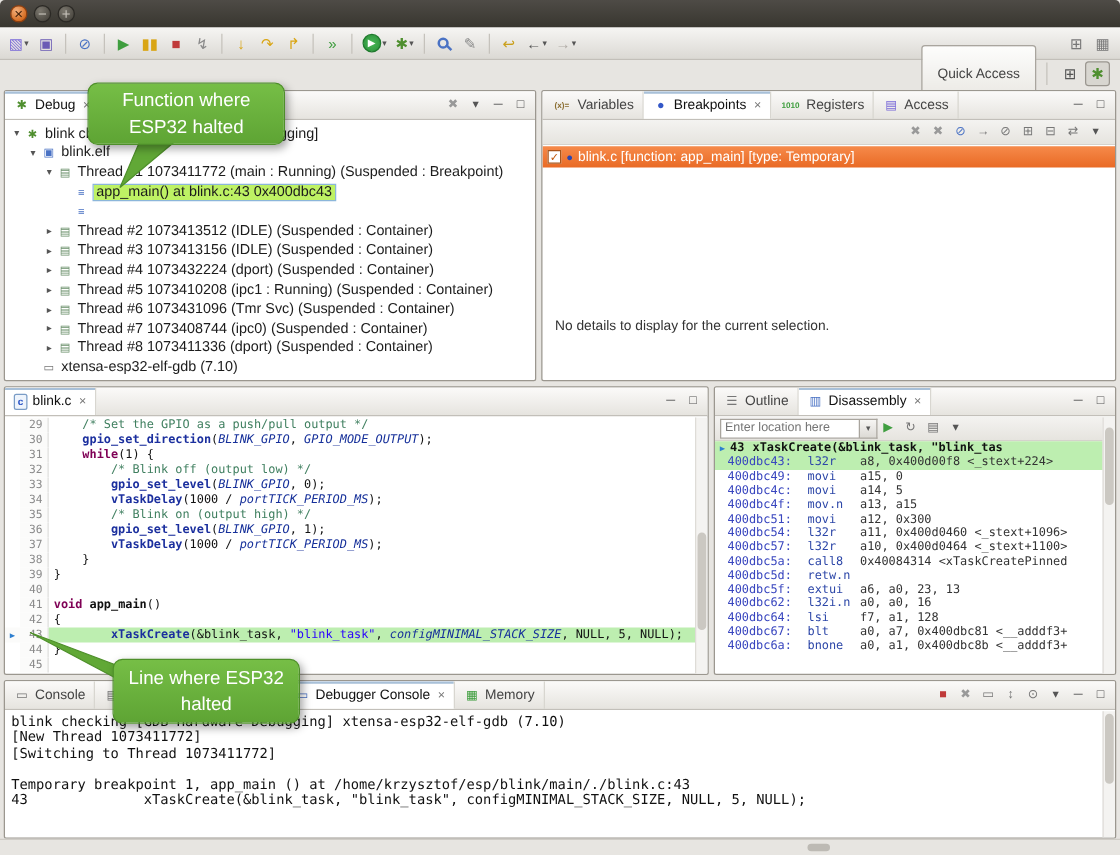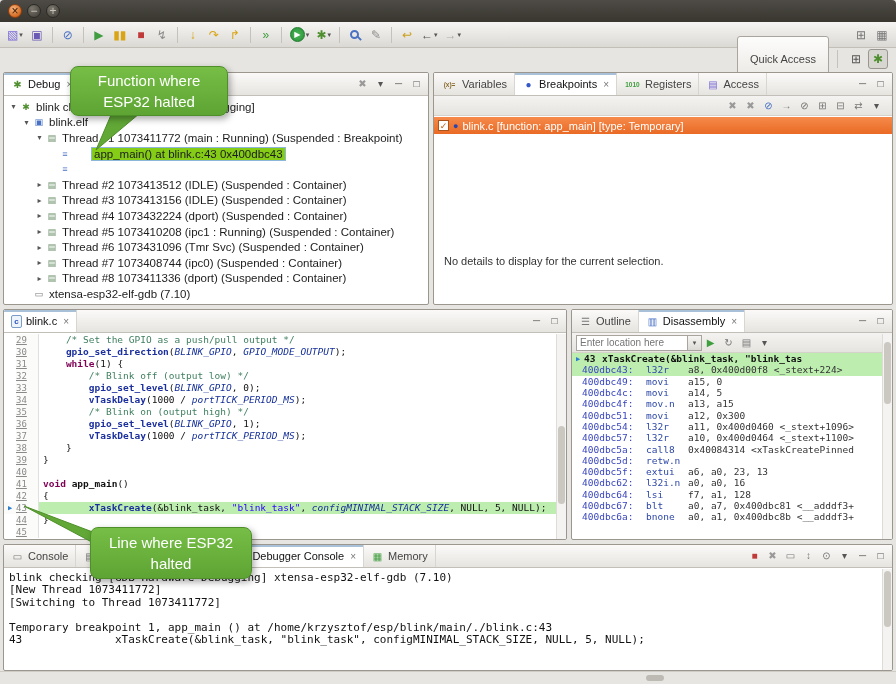--- a/index.html
+++ b/index.html
@@ -53,35 +53,35 @@
   .subtoolbar { height:20px; background:linear-gradient(#f4f3f1,#e6e4df); border-bottom:1px solid #d5d2cc; display:flex; align-items:center; padding:0 4px; }
   .subtoolbar.right { justify-content:flex-end; }
   .panel-body { position:absolute; top:24px; left:0; right:0; bottom:0; overflow:hidden; }
 
   
   .tree { font-size:11.5px; padding-top:2px; }
   .trow { display:flex; align-items:center; height:15.6px; white-space:nowrap; }
   .expander { width:11px; font-size:8px; color:#555; text-align:center; flex:none; }
   .nicon { width:14px; font-size:9px; text-align:center; margin-right:3px; flex:none; }
   .nlabel { color:#1c1c1c; }
-  .trow.selected .nlabel { background:#84cc16; outline:1px solid #8cb6da; padding:0 2px;margin-left:17px; }
+  .trow.selected .nlabel { background:#bef264; outline:1px solid #8cb6da; padding:0 2px; }
 
   
   .bp-area { position:absolute; top:44px; left:0; right:0; bottom:0; }
   .bp-row { height:17px; background:linear-gradient(#f68a4a,#e96a25); display:flex; align-items:center; }
   .bp-check { width:11px; height:11px; background:#fff; border:1px solid #a9541a; display:flex; align-items:center; justify-content:center; font-size:9px; color:#c05a10; margin:0 4px; flex:none; }
   .bp-icon { font-size:9px; color:#2a46b0; margin-right:4px; }
   .bp-label { color:#fff; font-size:11px; }
   .bp-details { position:absolute; left:10px; top:138px; font-size:11px; color:#333;text-align:center; }
 
   
   .editor { font-family:"DejaVu Sans Mono", monospace; font-size:9.5px; line-height:12px; }
   .cl { display:flex; height:12px; align-items:center; }
   .ann { width:12px; text-align:center; font-size:7px; color:#2e7fd0; flex:none; background:#fbfbfa; }
-  .ln { width:23px; padding-right:4px; color:#8a8a8a; font-size:9px; flex:none; background:#fbfbfa; border-right:1px solid #e0e0de;text-decoration:underline; }
+  .ln { width:23px; text-align:right; padding-right:4px; color:#8a8a8a; font-size:9px; flex:none; background:#fbfbfa; border-right:1px solid #e0e0de; }
   .code { flex:1; white-space:pre; padding-left:4px; overflow:hidden; }
   .cl.current .code { background:#bdeeb0; }
   .sg-p { color:#111; } .sg-c { color:#3f7f5f; } .sg-k { color:#7f0055; font-weight:bold; }
   .sg-s { color:#2a00ff; } .sg-f { color:#1b2f9e; font-weight:bold; }
   .sg-m { color:#16309a; font-style:italic; } .sg-b { color:#111; font-weight:bold; }
 
   
   .loc-input { width:112px; height:16px; font-size:10px; font-family:inherit; border:1px solid #a9a59e; padding:0 3px; background:#fff; color:#333; }
   .loc-dd { width:14px; height:16px; border:1px solid #a9a59e; border-left:none; background:linear-gradient(#f6f5f3,#dcdad5); font-size:7px; display:flex; align-items:center; justify-content:center; color:#555; }
   .disasm { font-family:"DejaVu Sans Mono", monospace; font-size:9.5px; }
@@ -103,21 +103,21 @@
   .vthumb { position:absolute; left:1px; right:1px; border-radius:4px; background:#cbc8c2; }
 
   
   .statusbar { position:absolute; left:0; right:0; bottom:0; height:13px; background:#e7e5e1; border-top:1px solid #cfccc6; }
   .scroll-nub { position:absolute; left:646px; top:3px; width:18px; height:6px; background:#bdbab4; border-radius:3px; }
 
   
   #tails { position:absolute; inset:0; z-index:40; pointer-events:none; }
   .callout { position:absolute; z-index:41; background:linear-gradient(#76be46,#5ea434); color:#fff; border:1px solid #4e8f2a; border-radius:8px; box-shadow:2px 3px 7px rgba(0,0,0,.35); display:flex; align-items:center; justify-content:center; text-align:center; font-size:15px; line-height:1.4; padding:5px 8px; }
   #callout-function { left:70px; top:66px; width:158px; height:50px; }
-  #callout-line { left:90px; top:527px; width:162px; height:52px; }
+  #callout-line { left:90px; top:527px; width:150px; height:52px; }
 </style>
 </head>
 <body>
 
 <div class="app">
 
   <div class="titlebar">
     <div class="win-controls">
         <span class="tbtn wc-close">
           <span class="glyph">×</span>

